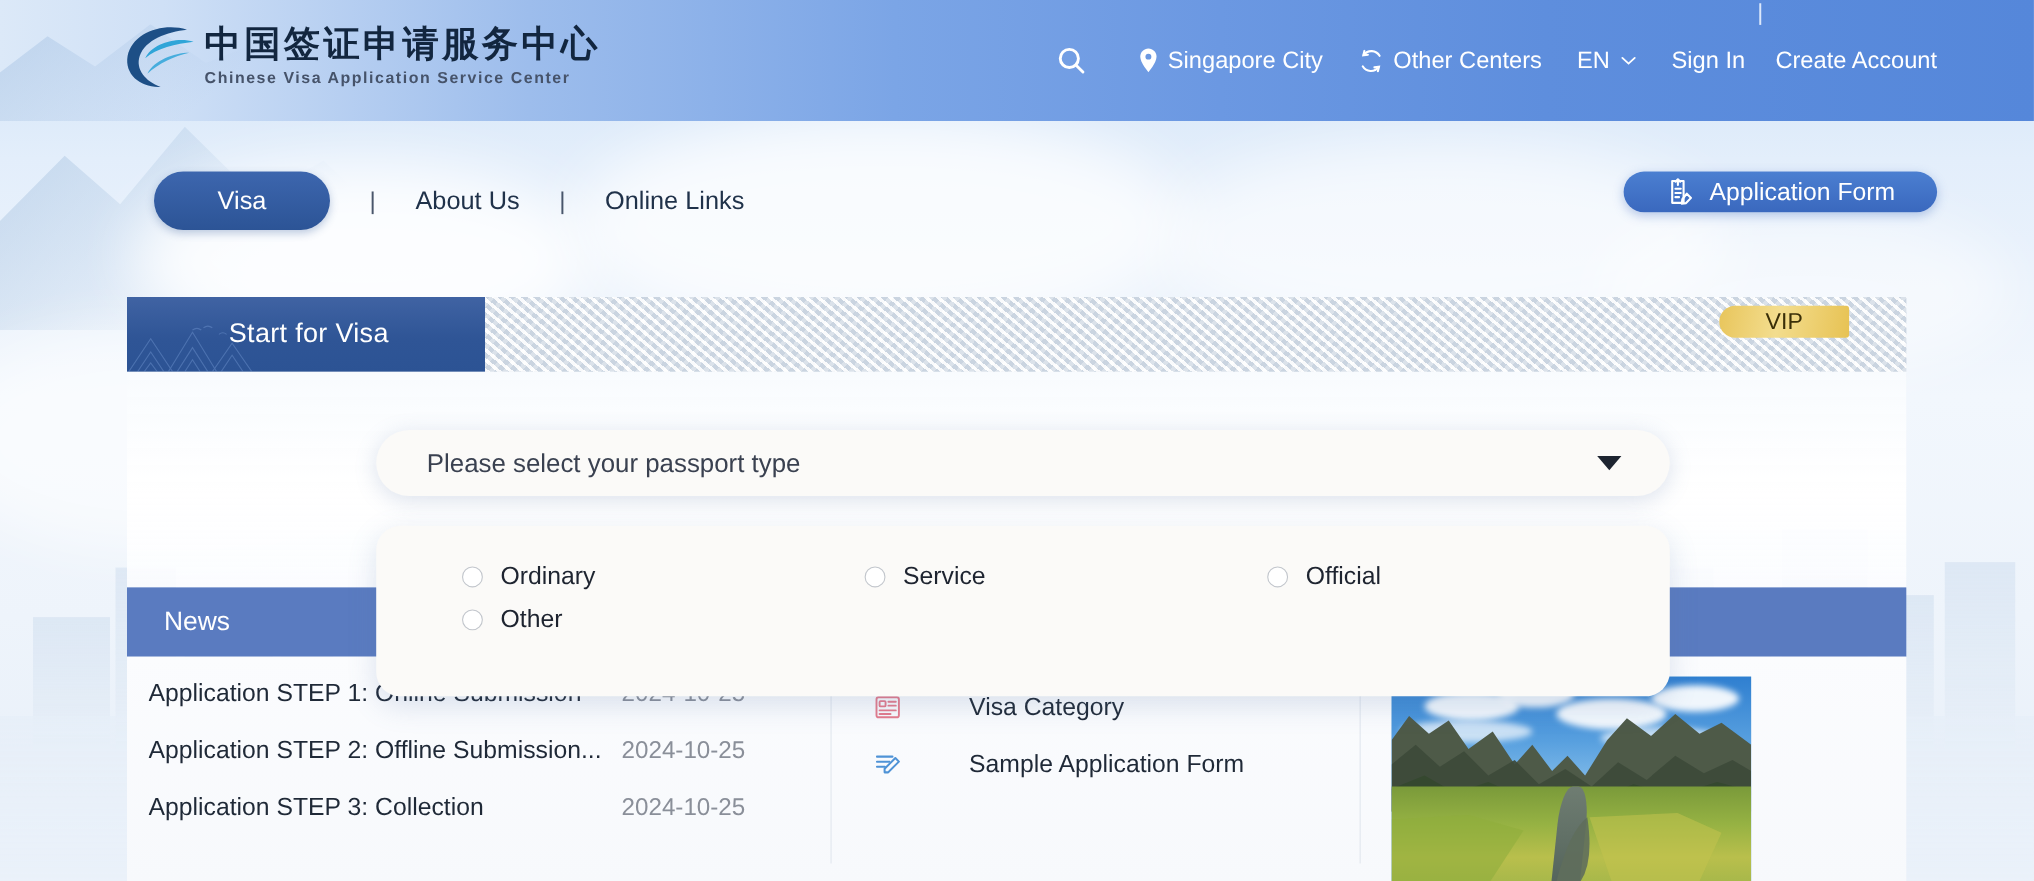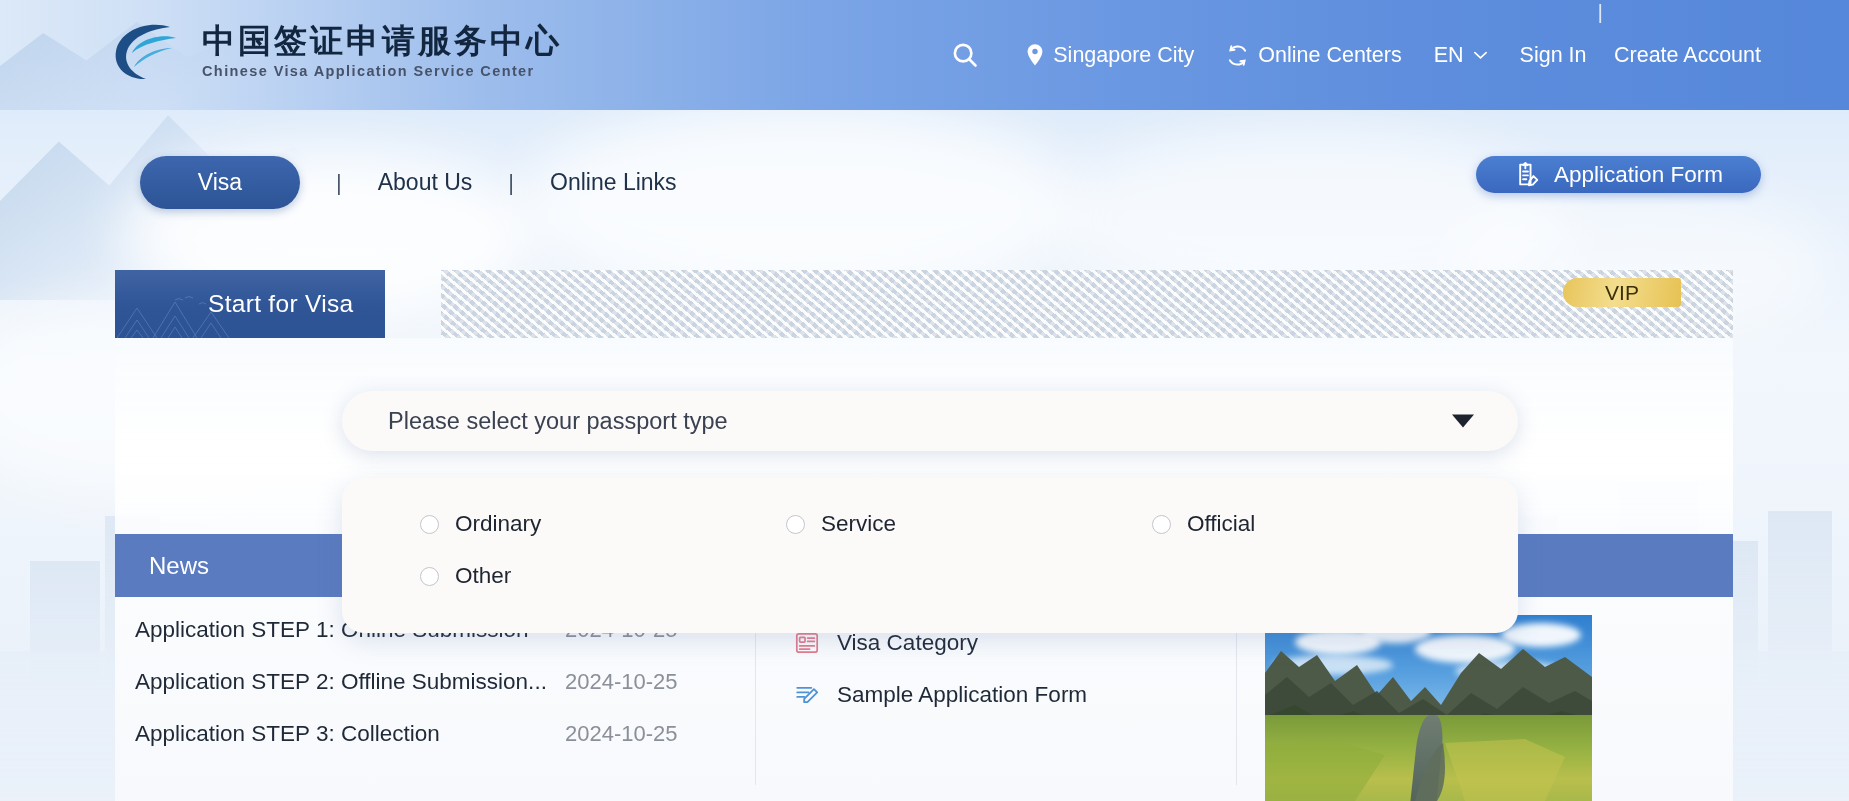--- a/index.html
+++ b/index.html
@@ -91,21 +91,21 @@
     background: linear-gradient(140deg, rgba(160,190,225,0.55), rgba(210,228,246,0) 60%);
     clip-path: polygon(0 100%, 0 60%, 12% 30%, 24% 55%, 38% 20%, 52% 52%, 66% 34%, 82% 62%, 100% 48%, 100% 100%);
     pointer-events: none;
   }
 
   .logo-wrap {
     position: absolute;
     left: 110px; top: 18px;
     display: flex;
     align-items: center;
-    gap: 20px;
+    gap: 4px;
   }
   .logo-mark { width: 72px; height: 66px; }
   .logo-text { display: flex; flex-direction: column; justify-content: center; }
   .logo-cn {
     font-family: "Liberation Serif", serif;
     font-size: 33px;
     font-weight: 700;
     color: #12263f;
     letter-spacing: 3px;
     line-height: 1.15;
@@ -195,21 +195,21 @@
   .panel {
     position: absolute;
     left: 115px; top: 270px;
     width: 1618px; height: 531px;
     z-index: 10;
   }
 
   .start-bar {
     position: absolute;
     left: 0; top: 0;
-    width: 270px; height: 68px;
+    width: 326px; height: 68px;
     background: linear-gradient(180deg, #4063a3 0%, #2f5596 55%, #2c5394 100%);
     color: #fff;
     display: flex;
     align-items: center;
     overflow: hidden;
   }
   .start-bar-deco { position: absolute; left: 0; bottom: 0; width: 150px; height: 46px; opacity: .5; }
   .start-bar-label {
     position: relative;
     margin-left: 93px;
@@ -304,20 +304,21 @@
   .link-row {
     display: flex;
     align-items: center;
     gap: 17px;
     height: 52px;
   }
   .link-label {
     font-size: 22.5px;
     color: #1f2937;
     white-space: nowrap;
+    margin-left: 44px;
   }
 
   .vsep2 {
     width: 1px;
     margin-top: 18px;
     height: 170px;
     background: #e2e7ee;
   }
 
   .photo-col {
@@ -387,21 +388,21 @@
     width: 1176px; height: 155px;
     background: #fbfaf8;
     border-radius: 22px;
     box-shadow: 0 8px 26px rgba(90,120,170,0.20);
     z-index: 39;
     padding: 28px 0 0 0;
   }
   .opt-grid {
     display: grid;
     grid-template-columns: 366px 366px 366px;
-    row-gap: 16px;
+    row-gap: 3px;
     margin-left: 78px;
   }
   .opt {
     display: flex;
     align-items: center;
     gap: 16px;
     height: 36px;
   }
   .radio {
     width: 19px; height: 19px;
@@ -482,21 +483,21 @@
         <span>Singapore City</span>
       </div>
 
       <div class="hr-item hr-gap-l2">
         <svg width="23" height="23" viewBox="0 0 24 24" fill="none" stroke="#ffffff" stroke-width="2" stroke-linecap="round">
           <path d="M20 7 A9 9 0 0 0 5 6.2"></path>
           <path d="M4 17 A9 9 0 0 0 19 17.8"></path>
           <path d="M5.6 2.4 L4.6 6.6 L8.9 6.0"></path>
           <path d="M18.4 21.6 L19.4 17.4 L15.1 18.0"></path>
         </svg>
-        <span>Online Centers</span>
+        <span>Other Centers</span>
       </div>
 
       <div class="hr-item hr-gap-l2">
         <span>EN</span>
         <svg width="15" height="10" viewBox="0 0 16 10" fill="none" stroke="#ffffff" stroke-width="1.8" stroke-linecap="round">
           <path d="M2 2.5 L8 8 L14 2.5"></path>
         </svg>
       </div>
 
       <div class="hr-item hr-gap-l2">

